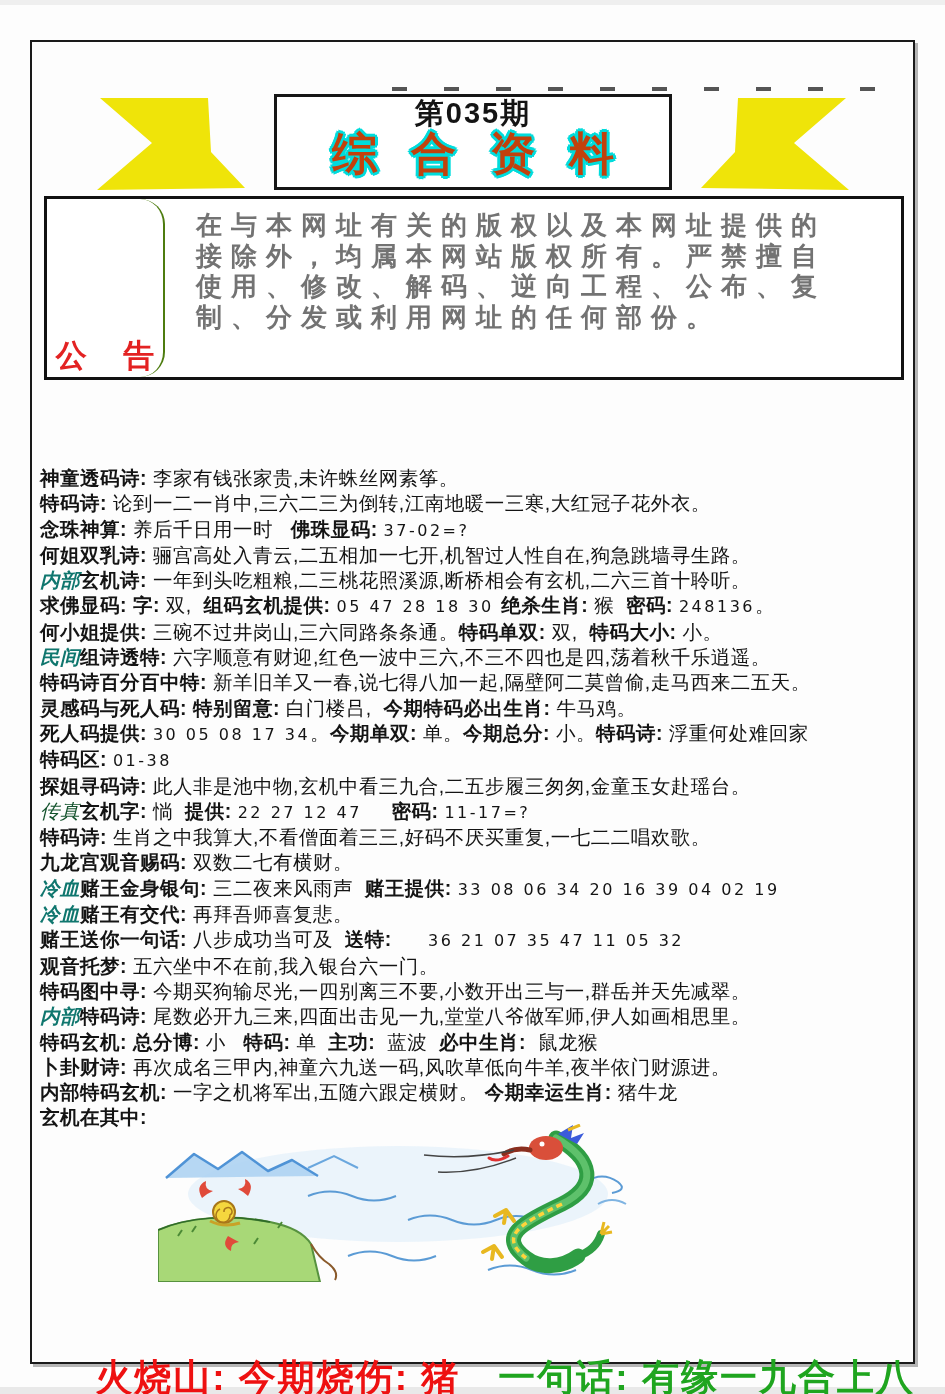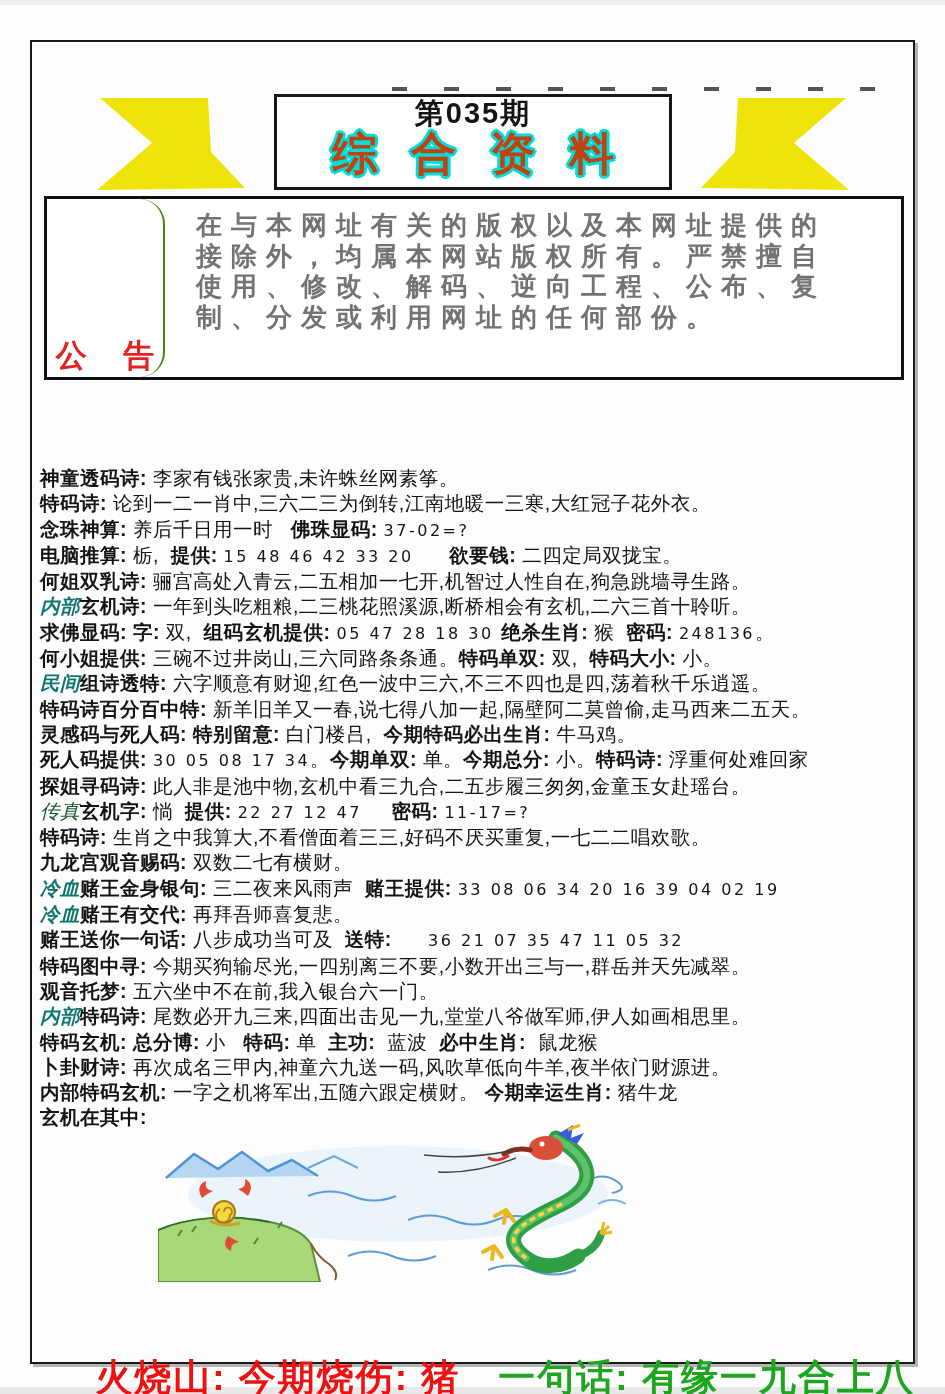--- a/index.html
+++ b/index.html
@@ -78,38 +78,38 @@
       <div class="notice-line">接除外，均属本网站版权所有。严禁擅自</div>
       <div class="notice-line">使用、修改、解码、逆向工程、公布、复</div>
       <div class="notice-line">制、分发或利用网址的任何部份。</div>
     </div>
   </div>
 
   <div class="body-lines">
       <div class="line"><span class="seg-b">神童透码诗: </span><span class="seg-n">李家有钱张家贵,未许蛛丝网素筝。</span></div>
       <div class="line"><span class="seg-b">特码诗: </span><span class="seg-n">论到一二一肖中,三六二三为倒转,江南地暖一三寒,大红冠子花外衣。</span></div>
       <div class="line"><span class="seg-b">念珠神算: </span><span class="seg-n">养后千日用一时   </span><span class="seg-b">佛珠显码: </span><span class="seg-num">37-02=?</span></div>
-      <div class="line"><span class="seg-b">电脑推算: </span><span class="seg-n">栃,  </span><span class="seg-b">提供: </span><span class="seg-num">15 48 46 42 33 20</span><span class="seg-n">      </span><span class="seg-b">欲要钱: </span><span class="seg-n">二四定局双拢宝。</span></div>
       <div class="line"><span class="seg-b">何姐双乳诗: </span><span class="seg-n">骊宫高处入青云,二五相加一七开,机智过人性自在,狗急跳墙寻生路。</span></div>
       <div class="line"><span class="seg-m">内部</span><span class="seg-b">玄机诗: </span><span class="seg-n">一年到头吃粗粮,二三桃花照溪源,断桥相会有玄机,二六三首十聆听。</span></div>
       <div class="line"><span class="seg-b">求佛显码: 字: </span><span class="seg-n">双,  </span><span class="seg-b">组码玄机提供: </span><span class="seg-num">05 47 28 18 30 </span><span class="seg-b">绝杀生肖: </span><span class="seg-n">猴  </span><span class="seg-b">密码: </span><span class="seg-num">248136</span><span class="seg-n">。</span></div>
       <div class="line"><span class="seg-b">何小姐提供: </span><span class="seg-n">三碗不过井岗山,三六同路条条通。</span><span class="seg-b">特码单双: </span><span class="seg-n">双,  </span><span class="seg-b">特码大小: </span><span class="seg-n">小。</span></div>
       <div class="line"><span class="seg-m">民间</span><span class="seg-b">组诗透特: </span><span class="seg-n">六字顺意有财迎,红色一波中三六,不三不四也是四,荡着秋千乐逍遥。</span></div>
       <div class="line"><span class="seg-b">特码诗百分百中特: </span><span class="seg-n">新羊旧羊又一春,说七得八加一起,隔壁阿二莫曾偷,走马西来二五天。</span></div>
       <div class="line"><span class="seg-b">灵感码与死人码: 特别留意: </span><span class="seg-n">白门楼吕,  </span><span class="seg-b">今期特码必出生肖: </span><span class="seg-n">牛马鸡。</span></div>
       <div class="line"><span class="seg-b">死人码提供: </span><span class="seg-num">30 05 08 17 34</span><span class="seg-n">。</span><span class="seg-b">今期单双: </span><span class="seg-n">单。</span><span class="seg-b">今期总分: </span><span class="seg-n">小。</span><span class="seg-b">特码诗: </span><span class="seg-n">浮重何处难回家</span></div>
+      <div class="line"><span class="seg-b">特码区: </span><span class="seg-num">01-38</span></div>
       <div class="line"><span class="seg-b">探姐寻码诗: </span><span class="seg-n">此人非是池中物,玄机中看三九合,二五步履三匆匆,金童玉女赴瑶台。</span></div>
       <div class="line"><span class="seg-rm">传真</span><span class="seg-b">玄机字: </span><span class="seg-n">惝  </span><span class="seg-b">提供: </span><span class="seg-num">22 27 12 47</span><span class="seg-n">     </span><span class="seg-b">密码: </span><span class="seg-num">11-17=?</span></div>
       <div class="line"><span class="seg-b">特码诗: </span><span class="seg-n">生肖之中我算大,不看僧面着三三,好码不厌买重复,一七二二唱欢歌。</span></div>
       <div class="line"><span class="seg-b">九龙宫观音赐码: </span><span class="seg-n">双数二七有横财。</span></div>
       <div class="line"><span class="seg-m">冷血</span><span class="seg-b">赌王金身银句: </span><span class="seg-n">三二夜来风雨声  </span><span class="seg-b">赌王提供: </span><span class="seg-num">33 08 06 34 20 16 39 04 02 19</span></div>
       <div class="line"><span class="seg-m">冷血</span><span class="seg-b">赌王有交代: </span><span class="seg-n">再拜吾师喜复悲。</span></div>
       <div class="line"><span class="seg-b">赌王送你一句话: </span><span class="seg-n">八步成功当可及  </span><span class="seg-b">送特: </span><span class="seg-num">    36 21 07 35 47 11 05 32</span></div>
+      <div class="line"><span class="seg-b">观音托梦: </span><span class="seg-n">五六坐中不在前,我入银台六一门。</span></div>
       <div class="line"><span class="seg-b">特码图中寻: </span><span class="seg-n">今期买狗输尽光,一四别离三不要,小数开出三与一,群岳并天先减翠。</span></div>
-      <div class="line"><span class="seg-b">观音托梦: </span><span class="seg-n">五六坐中不在前,我入银台六一门。</span></div>
       <div class="line"><span class="seg-m">内部</span><span class="seg-b">特码诗: </span><span class="seg-n">尾数必开九三来,四面出击见一九,堂堂八爷做军师,伊人如画相思里。</span></div>
       <div class="line"><span class="seg-b">特码玄机: 总分博: </span><span class="seg-n">小   </span><span class="seg-b">特码: </span><span class="seg-n">单  </span><span class="seg-b">主功: </span><span class="seg-n"> 蓝波  </span><span class="seg-b">必中生肖: </span><span class="seg-n"> 鼠龙猴</span></div>
       <div class="line"><span class="seg-b">卜卦财诗: </span><span class="seg-n">再次成名三甲内,神童六九送一码,风吹草低向牛羊,夜半依门财源进。</span></div>
       <div class="line"><span class="seg-b">内部特码玄机: </span><span class="seg-n">一字之机将军出,五随六跟定横财。 </span><span class="seg-b">今期幸运生肖: </span><span class="seg-n">猪牛龙</span></div>
       <div class="line"><span class="seg-b">玄机在其中:</span></div>
     </div>
 
   <svg class="dragon" viewBox="0 0 505 158">
     <ellipse cx="240" cy="70" rx="210" ry="48" fill="#dcedf9" opacity="0.55"></ellipse>
     <path d="M8,54 L36,30 L60,45 L84,28 L110,47 L134,36 L160,52 Z" fill="#aed3f2" opacity="0.9"></path>

